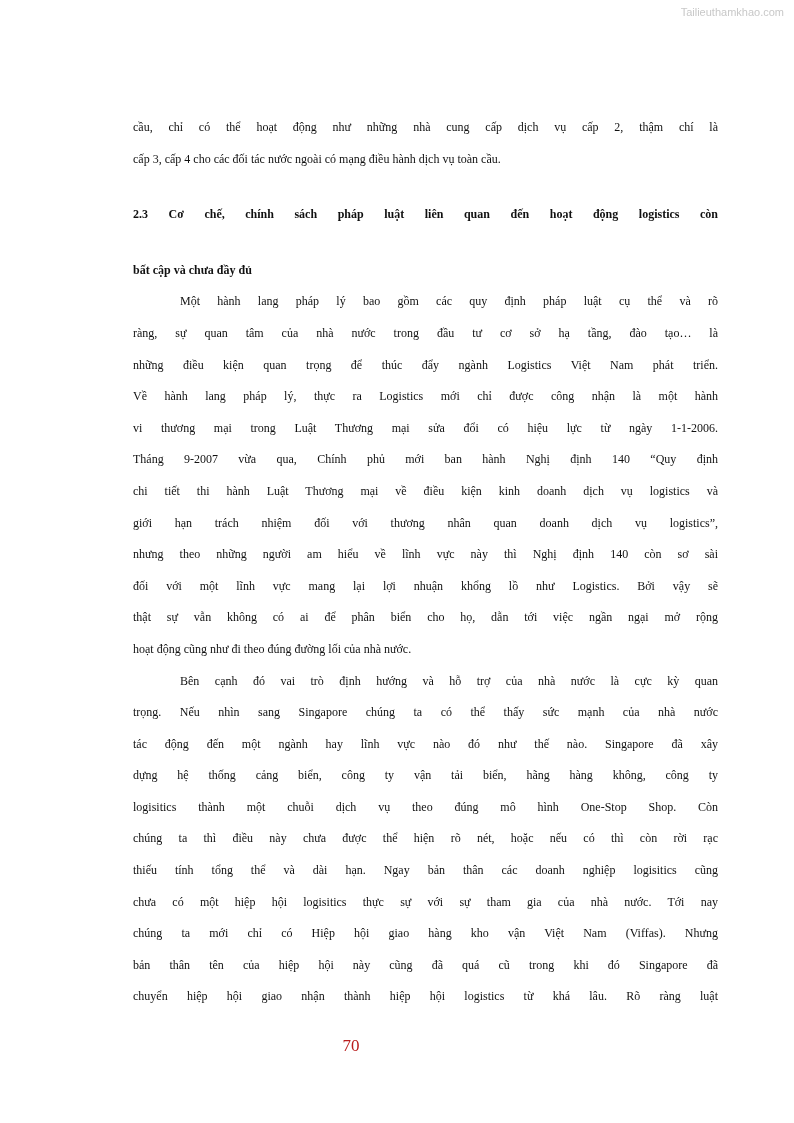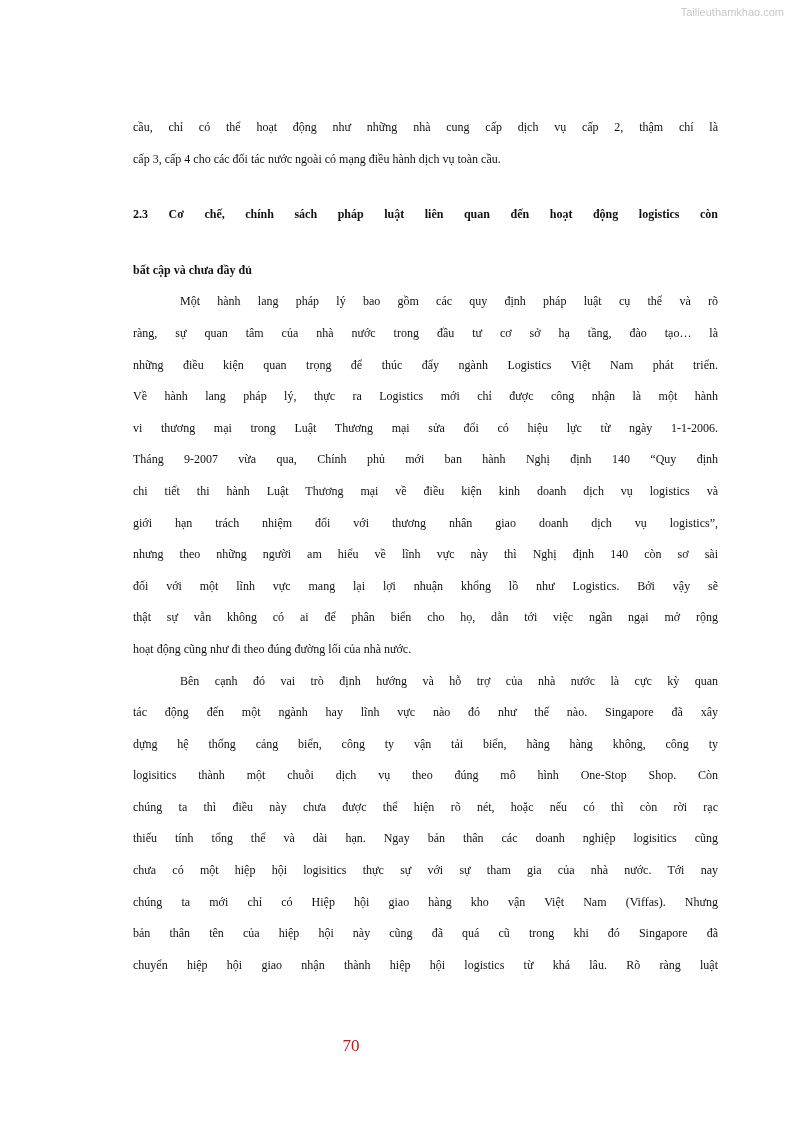--- a/index.html
+++ b/index.html
@@ -63,37 +63,40 @@
   <div class="line">
       <span class="jl">vi thương mại trong Luật Thương mại sửa đổi có hiệu lực từ ngày 1-1-2006.</span>
     </div>
   <div class="line">
       <span class="jl">Tháng 9-2007 vừa qua, Chính phủ mới ban hành Nghị định 140 “Quy định</span>
     </div>
   <div class="line">
       <span class="jl">chi tiết thi hành Luật Thương mại về điều kiện kinh doanh dịch vụ logistics và</span>
     </div>
   <div class="line">
-      <span class="jl">giới hạn trách nhiệm đối với thương nhân giao doanh dịch vụ logistics”,</span>
+      <span class="jl">giới hạn trách nhiệm đối với thương nhân quan doanh dịch vụ logistics”,</span>
     </div>
   <div class="line">
       <span class="jl">nhưng theo những người am hiểu về lĩnh vực này thì Nghị định 140 còn sơ sài</span>
     </div>
   <div class="line">
       <span class="jl">đối với một lĩnh vực mang lại lợi nhuận khổng lồ như Logistics. Bởi vậy sẽ</span>
     </div>
   <div class="line">
       <span class="jl">thật sự vẫn không có ai để phân biển cho họ, dẫn tới việc ngần ngại mở rộng</span>
     </div>
   <div class="line">
       <span class="jl left">hoạt động cũng như đi theo đúng đường lối của nhà nước.</span>
     </div>
 
   <div class="line indent">
       <span class="jl">Bên cạnh đó vai trò định hướng và hỗ trợ của nhà nước là cực kỳ quan</span>
+    </div>
+  <div class="line">
+      <span class="jl">trọng. Nếu nhìn sang Singapore chúng ta có thể thấy sức mạnh của nhà nước</span>
     </div>
   <div class="line">
       <span class="jl">tác động đến một ngành hay lĩnh vực nào đó như thế nào.  Singapore đã xây</span>
     </div>
   <div class="line">
       <span class="jl">dựng hệ thống cảng biển, công ty vận tải biển, hãng hàng không, công ty</span>
     </div>
   <div class="line">
       <span class="jl">logisitics thành một chuỗi dịch vụ theo đúng mô hình One-Stop Shop. Còn</span>
     </div>

